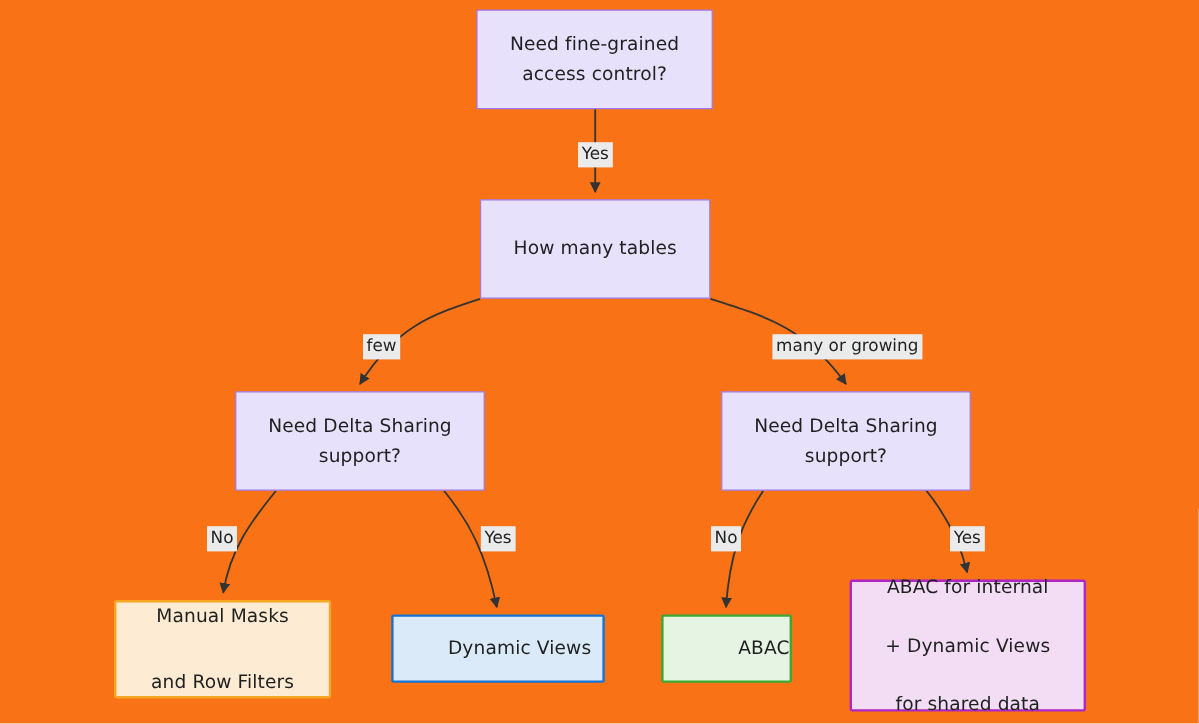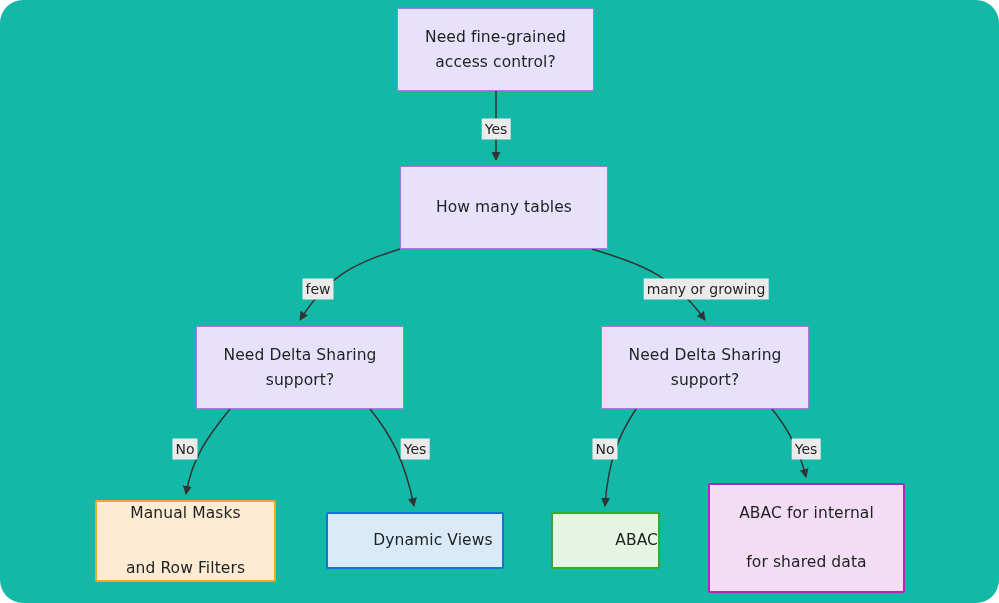--- a/index.html
+++ b/index.html
@@ -4,24 +4,23 @@
 <style>
   html, body {
     margin: 0;
     padding: 0;
     background: #ffffff;
   }
   #canvas {
     position: relative;
     width: 999px;
     height: 603px;
-    background: #14b8a6;
+    background: #f97316;
     font-family: "DejaVu Sans", "Liberation Sans", sans-serif;
     overflow: hidden;
-    border-radius: 23px;
   }
   #edges {
     position: absolute;
     left: 0;
     top: 0;
     width: 999px;
     height: 603px;
     pointer-events: none;
   }
   .node {
@@ -109,21 +108,21 @@
       <path d="M 636,409 C 618,436 608,462 605,506"></path>
       <path d="M 772,409 C 790,431 800,452 806,477"></path>
     </g>
   </svg>
 
   <div class="node n-decision" style="left:397px; top:8px; width:197px; height:83px;">
     <span class="ln">Need fine-grained</span>
     <span class="ln">access control?</span>
   </div>
 
-  <div class="node n-decision" style="left:400px; top:166px; width:208px; height:83px;">
+  <div class="node n-decision" style="left:400px; top:166px; width:192px; height:83px;">
     <span class="ln">How many tables</span>
   </div>
 
   <div class="node n-decision" style="left:196px; top:326px; width:208px; height:83px;">
     <span class="ln">Need Delta Sharing</span>
     <span class="ln">support?</span>
   </div>
 
   <div class="node n-decision" style="left:601px; top:326px; width:208px; height:83px;">
     <span class="ln">Need Delta Sharing</span>
@@ -138,20 +137,21 @@
   <div class="node n-blue" style="left:326px; top:512px; width:178px; height:57px;">
     <span class="ln">Dynamic Views</span>
   </div>
 
   <div class="node n-green" style="left:551px; top:512px; width:109px; height:57px;">
     <span class="ln">ABAC</span>
   </div>
 
   <div class="node n-magenta" style="left:708px; top:483px; width:197px; height:110px;">
     <span class="ln">ABAC for internal</span>
+    <span class="ln">+ Dynamic Views</span>
     <span class="ln">for shared data</span>
   </div>
 
   <div class="edge-label" style="left:496px; top:129px;">Yes</div>
   <div class="edge-label" style="left:318px; top:289px;">few</div>
   <div class="edge-label" style="left:706px; top:289px;">many or growing</div>
   <div class="edge-label" style="left:185px; top:449px;">No</div>
   <div class="edge-label" style="left:415px; top:449px;">Yes</div>
   <div class="edge-label" style="left:605px; top:449px;">No</div>
   <div class="edge-label" style="left:806px; top:449px;">Yes</div>

